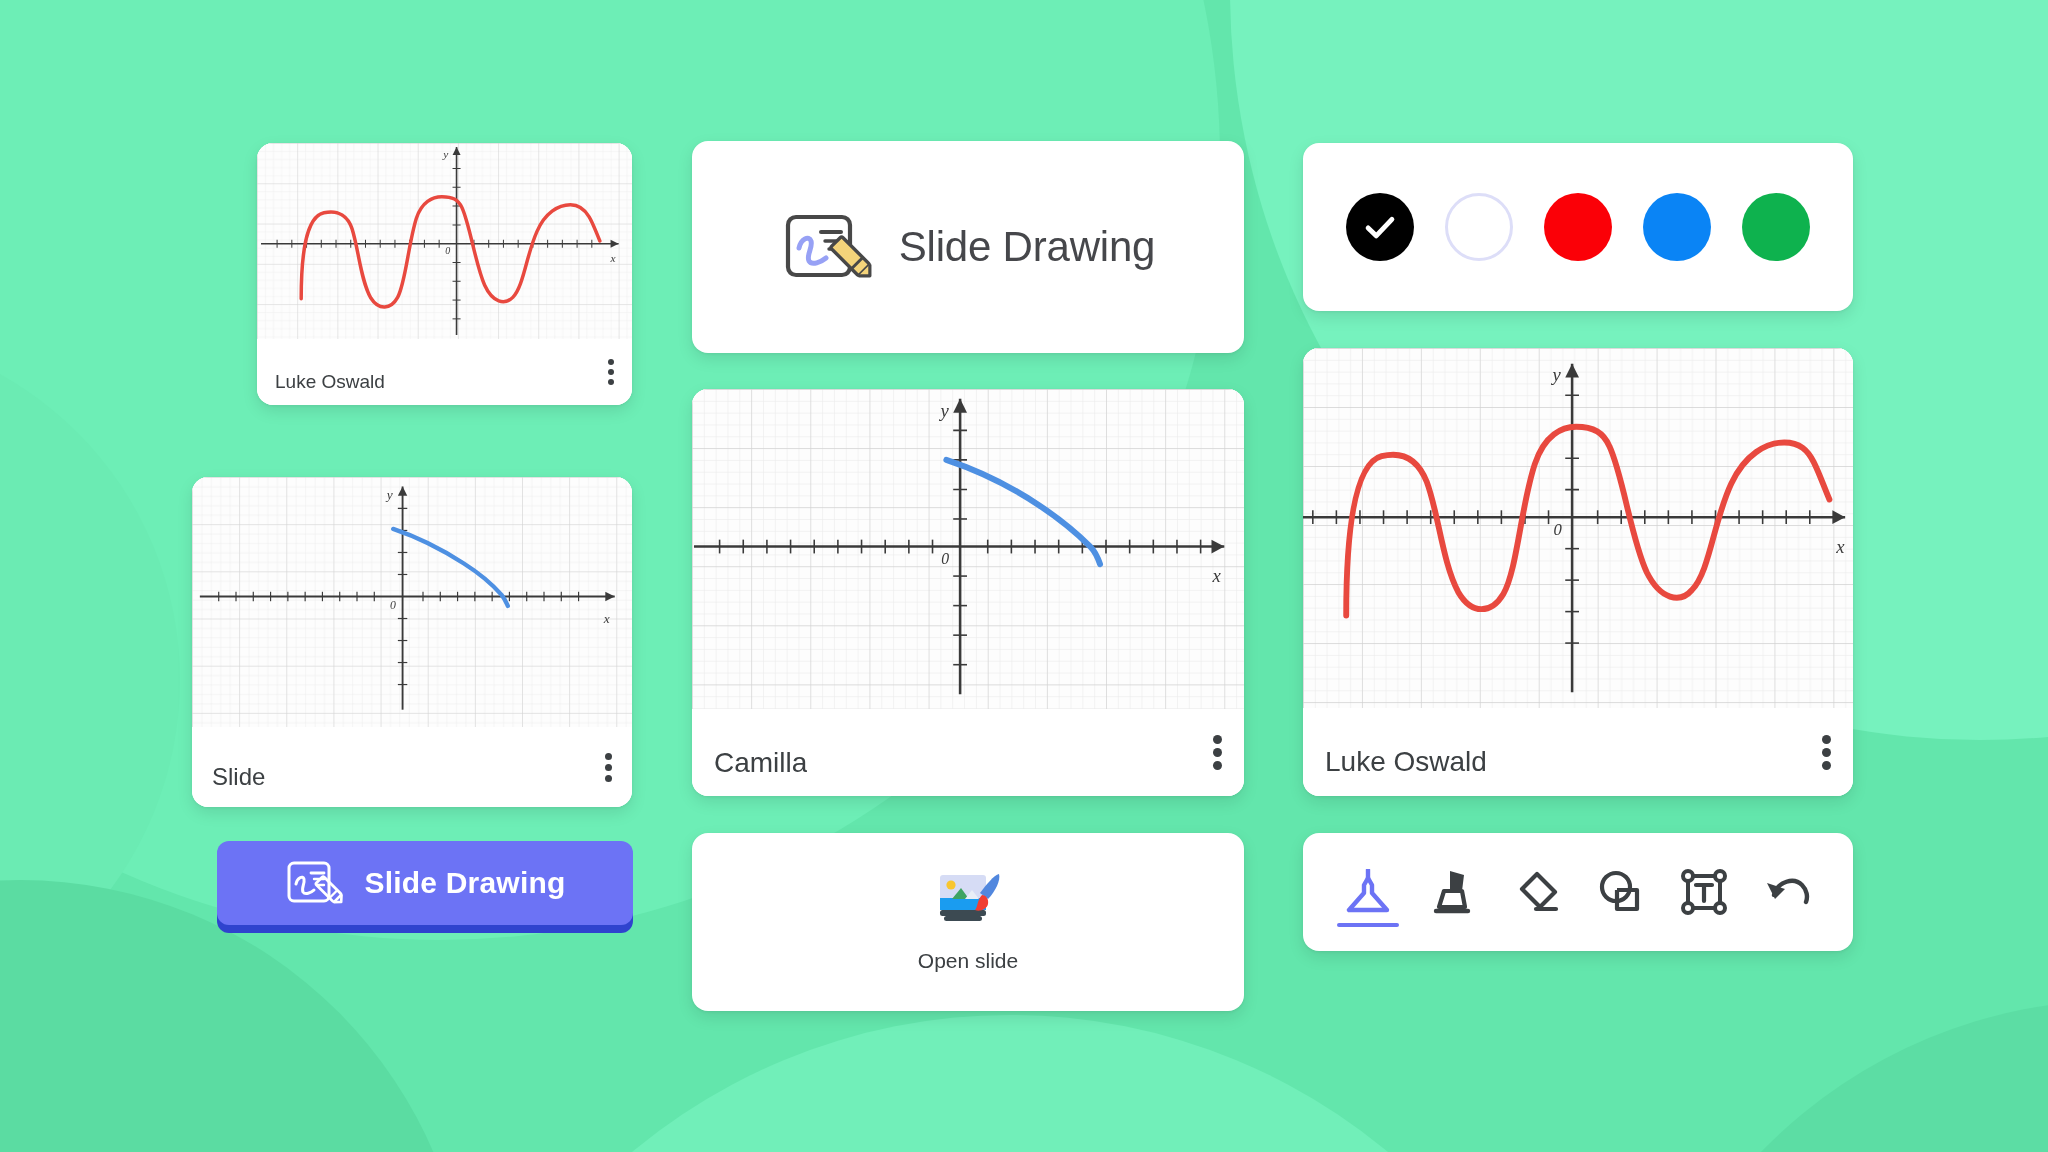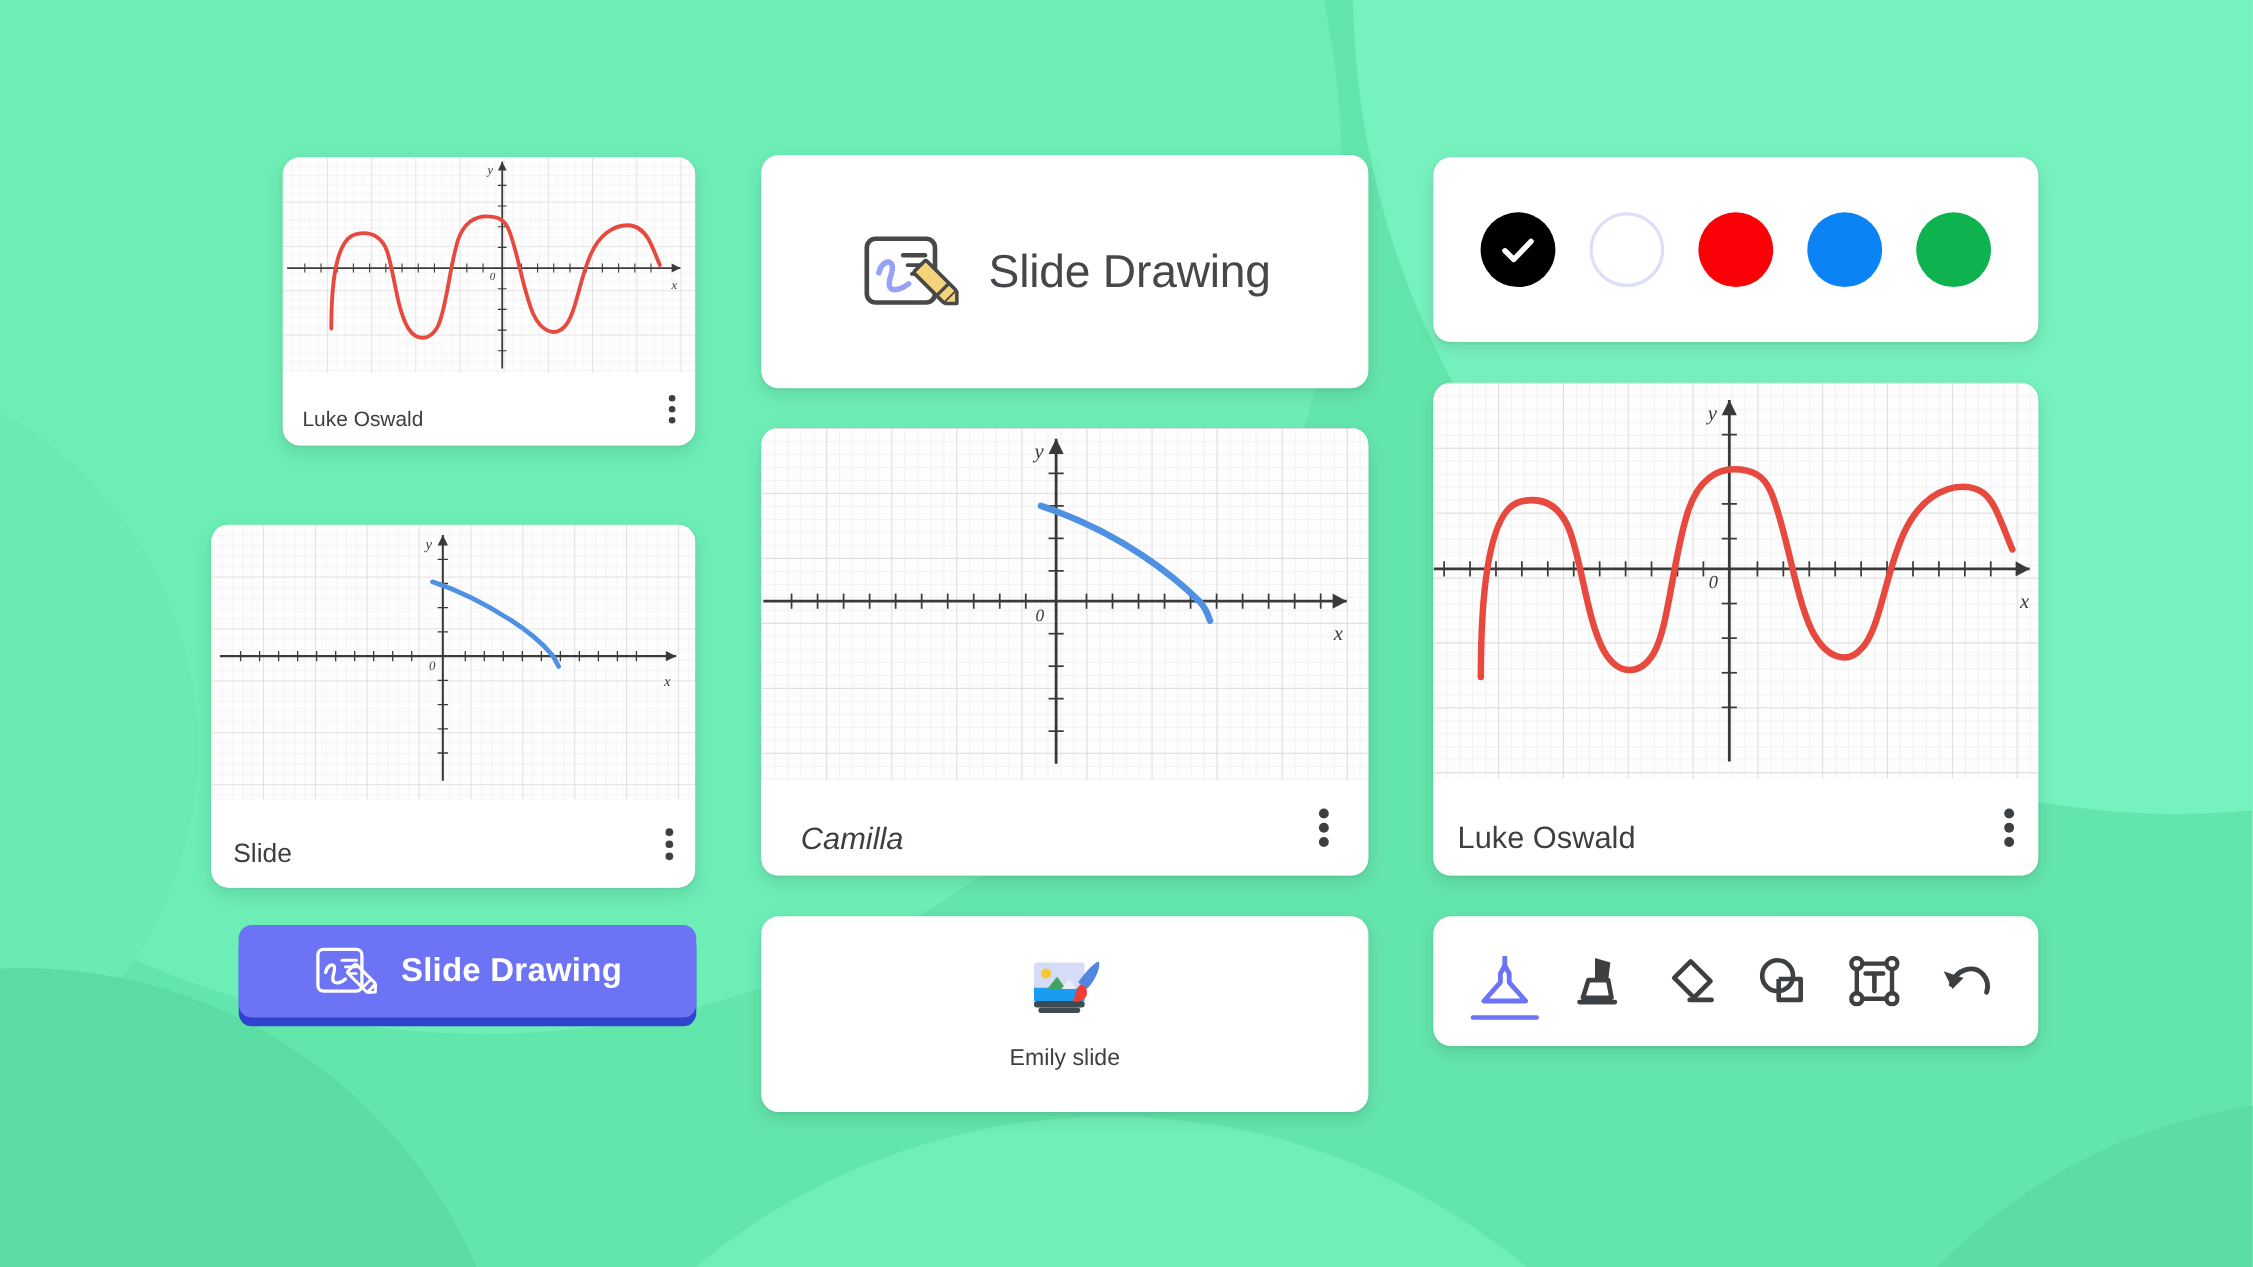--- a/index.html
+++ b/index.html
@@ -95,21 +95,21 @@
   #card-emily .card-name { font-size: 24px; }
 
   
   #card-header { left: 692px; top: 141px; width: 552px; height: 212px;
                  display: flex; align-items: center; justify-content: center; gap: 26px; }
   #card-header .header-title { font-size: 42px; color: #46474B; font-weight: 400; letter-spacing: -0.2px; }
 
   
   #card-camilla { left: 692px; top: 389px; width: 552px; height: 407px; }
   #card-camilla .thumb { height: 320px; }
-  #card-camilla .card-footer { height: 87px; padding: 0 36px; font-style: italic; }
+  #card-camilla .card-footer { height: 87px; padding: 0 22px; }
   #card-camilla .card-name { font-size: 28px; }
   #card-camilla .kebab i { width: 9px; height: 9px; }
 
   
   #card-openslide { left: 692px; top: 833px; width: 552px; height: 178px;
                     display: flex; flex-direction: column; align-items: center; justify-content: center; gap: 18px; }
   #card-openslide .open-label { font-size: 21px; color: #3C4043; }
 
   
   #card-palette { left: 1303px; top: 143px; width: 550px; height: 168px;
@@ -400,21 +400,21 @@
         <rect x="8" y="27" width="46" height="12" fill="#1A9CF0"></rect>
         <circle cx="19" cy="14" r="4.6" fill="#F8C630"></circle>
         <path d="M20 28 L29 17 L37 28 Z" fill="#3FA463"></path>
         <path d="M33 28 L40 19 L47 28 Z" fill="#E8EEF7"></path>
         <rect x="8" y="39" width="46" height="6" rx="2.5" fill="#3C4A52"></rect>
         <rect x="12" y="45" width="38" height="5" rx="2.5" fill="#3C4A52"></rect>
         <path d="M67 3 C69 9 63 21 56 28 L48 22 C54 14 62 4 67 3 Z" fill="#5187DE"></path>
         <path d="M50 24 C54 24 57 28 56 33 C55 38 48 41 43 39 C46 36 45 29 50 24 Z" fill="#F03E33"></path>
       </svg>
     </span>
-    <span class="open-label">Emily slide</span>
+    <span class="open-label">Open slide</span>
   </div>
 
   <div class="card" id="card-palette">
     <span class="swatch" style="background:#000000;">
       <svg class="check" viewBox="0 0 24 24">
         <path d="M4.5 12.6 L9.6 17.6 L19.5 7.2" fill="none" stroke="#ffffff" stroke-width="3.1" stroke-linecap="round" stroke-linejoin="round"></path>
       </svg>
     </span>
     <span class="swatch empty"></span>
     <span class="swatch" style="background:#FB0007;"></span>

